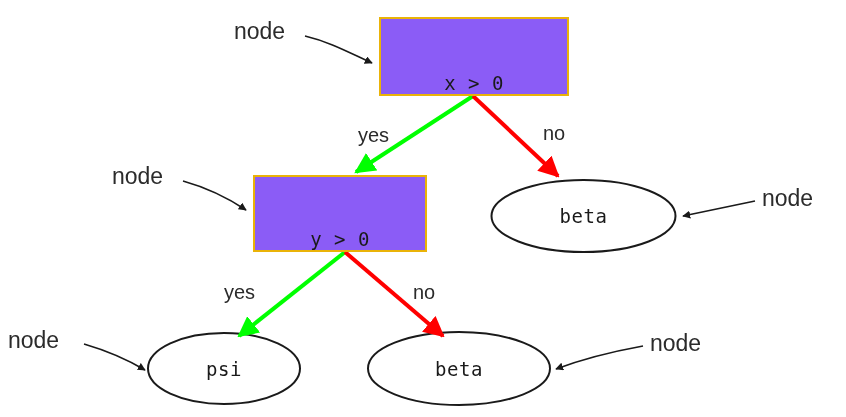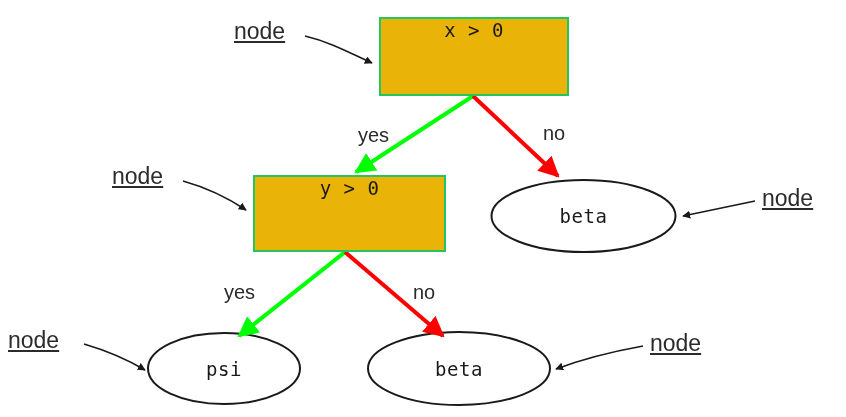--- a/index.html
+++ b/index.html
@@ -17,25 +17,25 @@
   }
   svg.layer {
     position: absolute;
     left: 0;
     top: 0;
     width: 846px;
     height: 417px;
   }
   .node-box {
     position: absolute;
-    border: 2px solid #22c55e;
-    background: #eab308;
+    border: 2px solid #eab308;
+    background: #8b5cf6;
     box-sizing: border-box;
     display: flex;
-    align-items: flex-start;
+    align-items: flex-end;
     justify-content: center;
   }
   .node-text-mono {
     font-family: "DejaVu Sans Mono", "Liberation Mono", monospace;
     font-size: 19px;
     color: #1a1a1a;
     letter-spacing: 0.5px;
     white-space: pre;
   }
   .leaf-label {
@@ -44,21 +44,20 @@
     align-items: center;
     justify-content: center;
     pointer-events: none;
   }
   .annot {
     position: absolute;
     font-family: "Liberation Sans", sans-serif;
     font-size: 23px;
     color: #2b2b2b;
     white-space: nowrap;
-    text-decoration: underline;
   }
   .edge-label {
     position: absolute;
     font-family: "Liberation Sans", sans-serif;
     font-size: 20px;
     color: #2b2b2b;
     white-space: nowrap;
     margin-top: 12px;
   }
 </style>
@@ -98,21 +97,21 @@
 
     <path d="M 84 344 C 108 351, 128 360, 145 370" fill="none" stroke="#1a1a1a" stroke-width="1.6" marker-end="url(#ah-black)"></path>
 
     <path d="M 643 346 C 610 352, 580 360, 556 369" fill="none" stroke="#1a1a1a" stroke-width="1.6" marker-end="url(#ah-black)"></path>
   </svg>
 
   <div class="node-box" style="left:379px; top:17px; width:190px; height:79px;">
     <span class="node-text-mono">x &gt; 0</span>
   </div>
 
-  <div class="node-box" style="left:253px; top:175px; width:193px; height:77px;">
+  <div class="node-box" style="left:253px; top:175px; width:174px; height:77px;">
     <span class="node-text-mono">y &gt; 0</span>
   </div>
 
   <div class="leaf-label" style="left:491px; top:196px; width:185px; height:40px;">
     <span class="node-text-mono">beta</span>
   </div>
 
   <div class="leaf-label" style="left:368px; top:349px; width:182px; height:40px;">
     <span class="node-text-mono">beta</span>
   </div>

